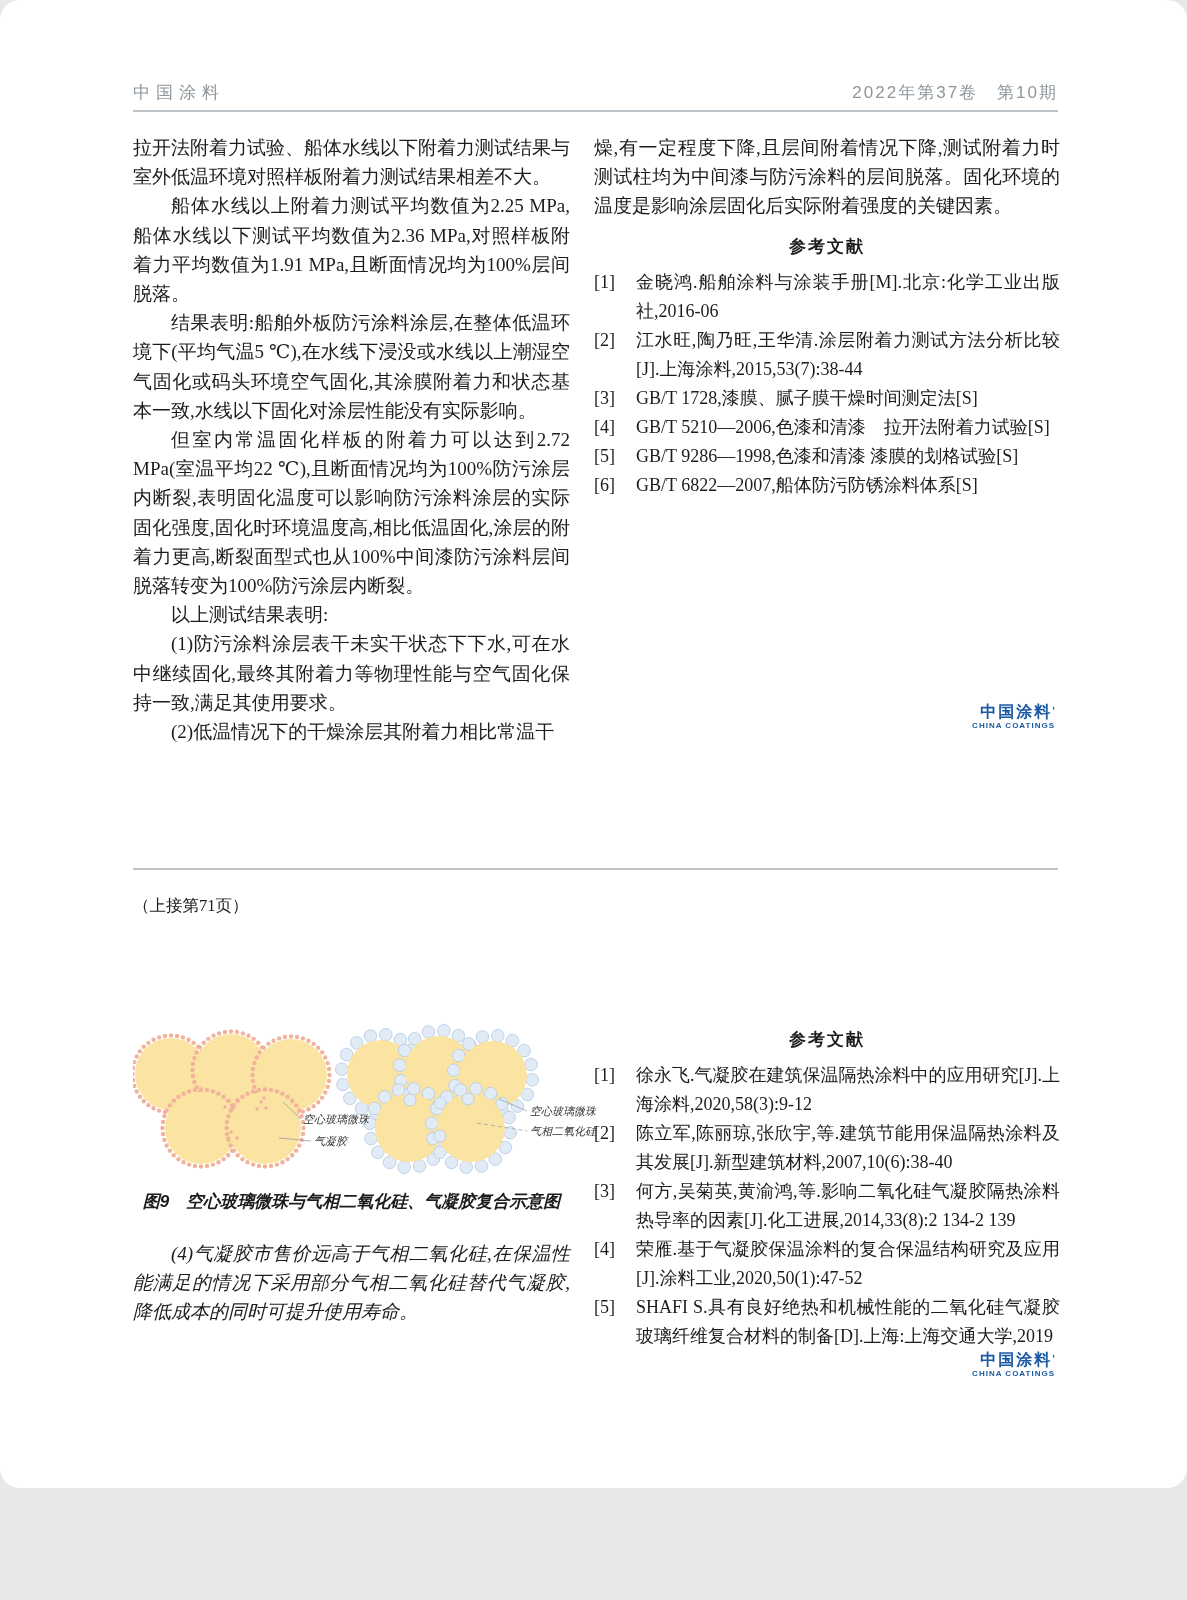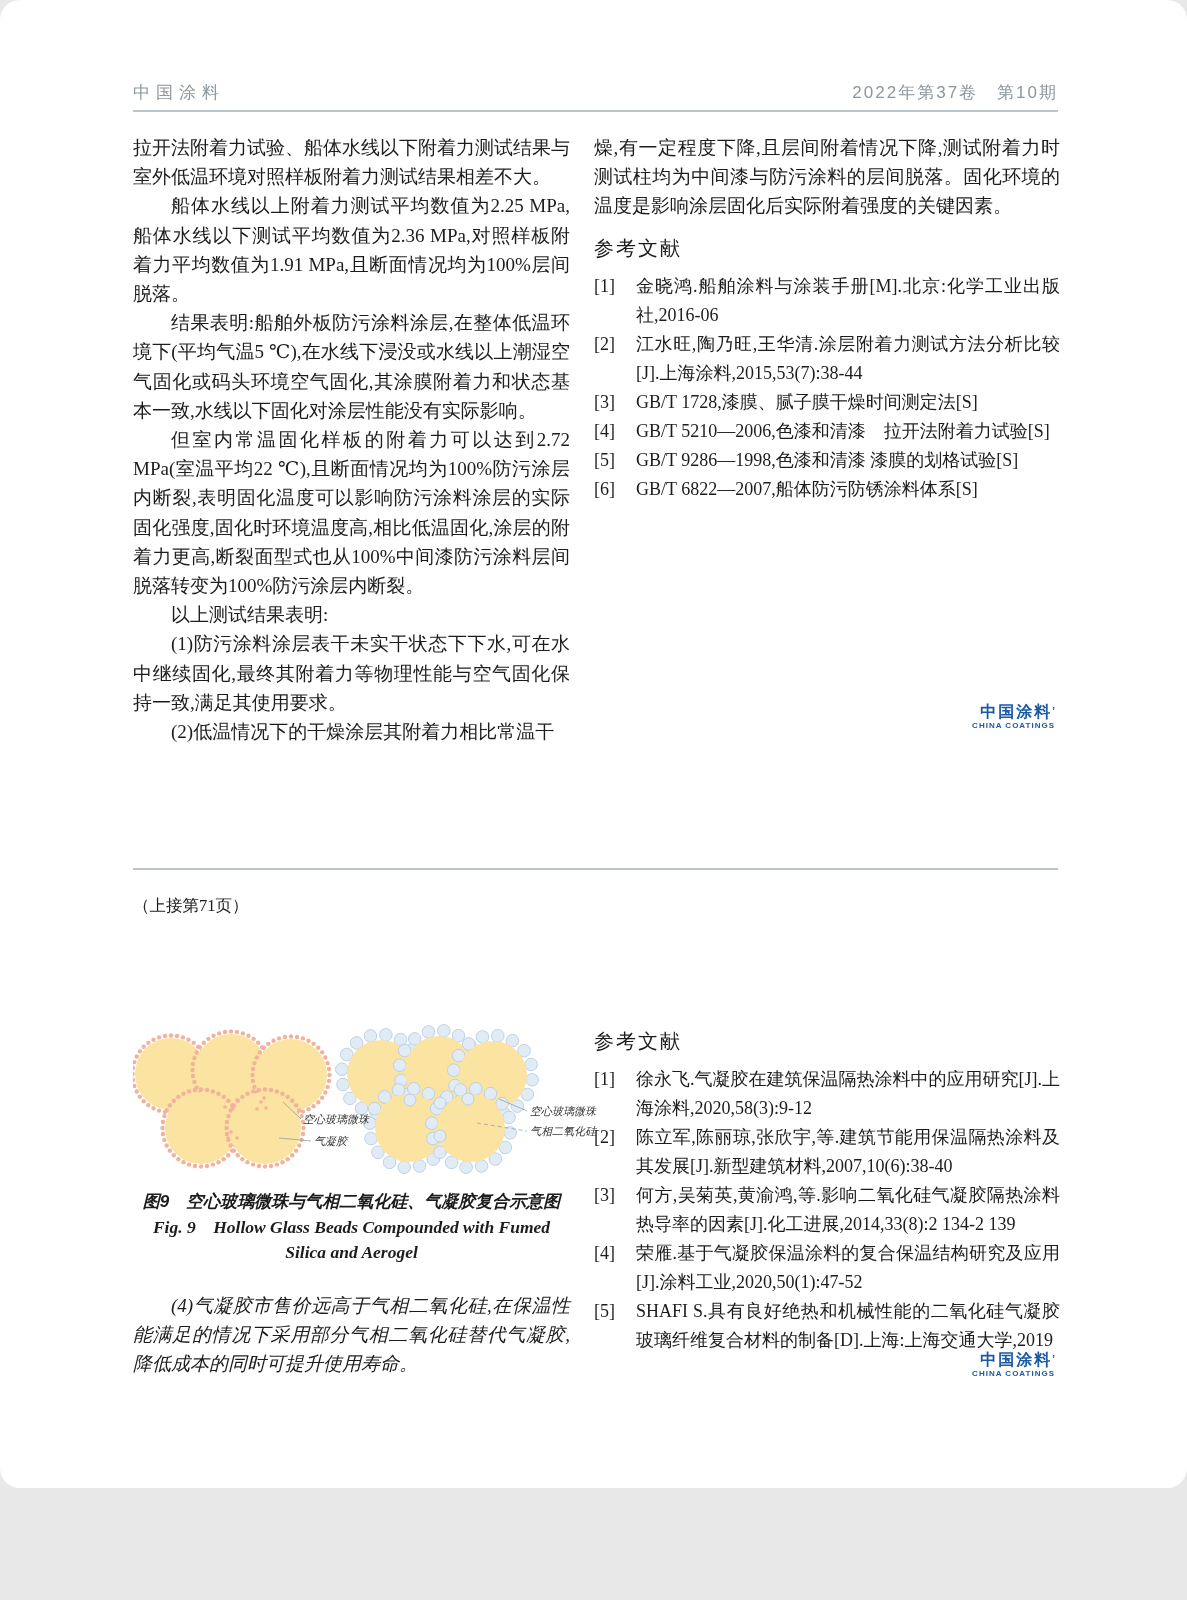--- a/index.html
+++ b/index.html
@@ -20,21 +20,21 @@
   }
   .page-header .journal{letter-spacing:6px;}
   .page-header .issue{letter-spacing:2px;}
   
   .col{position:absolute;text-align:justify;}
   .col-left-top{left:133px;top:133px;width:437px;}
   .col-right-top{left:594px;top:133px;width:466px;}
   .body-p{margin:0;font-size:19px;line-height:29.2px;}
   .body-p.ind{text-indent:2em;}
   .refs-title{
-    margin:14px 0 10px 0;font-weight:normal;font-size:20px;
+    margin:14px 0 10px 0;text-align:center;font-weight:bold;font-size:17px;
     font-family:"Liberation Sans","DejaVu Sans",sans-serif;letter-spacing:2px;
   }
   .ref{display:flex;font-size:18px;line-height:29px;}
   .ref-label{flex:0 0 42px;}
   .ref-text{flex:1;text-align:justify;}
   
   .logo{display:flex;flex-direction:column;align-items:flex-end;margin-top:6px;margin-right:4px;}
   .logo-zh{
     color:#1d5aa4;font-weight:bold;font-size:16px;letter-spacing:2px;
     font-family:"Liberation Sans","DejaVu Sans",sans-serif;line-height:16px;
@@ -453,22 +453,20 @@
       <line x1="150" y1="100" x2="168" y2="117" stroke="#9aa0a6" stroke-width="0.8"></line>
       <line x1="146" y1="136" x2="178" y2="139" stroke="#9aa0a6" stroke-width="0.8"></line>
       <line x1="366" y1="97" x2="394" y2="109" stroke="#9aa0a6" stroke-width="0.8"></line>
       <line x1="344" y1="121" x2="394" y2="129" stroke="#9aa0a6" stroke-width="0.8" stroke-dasharray="4 3"></line>
       <text class="fig-label" x="170" y="121">空心玻璃微珠</text>
       <text class="fig-label" x="181" y="143">气凝胶</text>
       <text class="fig-label" x="397" y="113">空心玻璃微珠</text>
       <text class="fig-label" x="397" y="133">气相二氧化硅</text>
     </svg>
     <p class="fig-caption-zh">图9　空心玻璃微珠与气相二氧化硅、气凝胶复合示意图</p>
-    <p class="fig-caption-en">Fig. 9　Hollow Glass Beads Compounded with Fumed
-Silica and Aerogel</p>
     <p class="body-p ind after-fig">(4)气凝胶市售价远高于气相二氧化硅,在保温性能满足的情况下采用部分气相二氧化硅替代气凝胶,降低成本的同时可提升使用寿命。</p>
   </div>
 
   <div class="col col-right-bottom">
     <div class="refs-title" style="margin-top:0;">参考文献</div>
     <div class="ref">
       <span class="ref-label">[1]</span>
       <div class="ref-text">徐永飞.气凝胶在建筑保温隔热涂料中的应用研究[J].上海涂料,2020,58(3):9-12</div>
     </div>
     <div class="ref">

